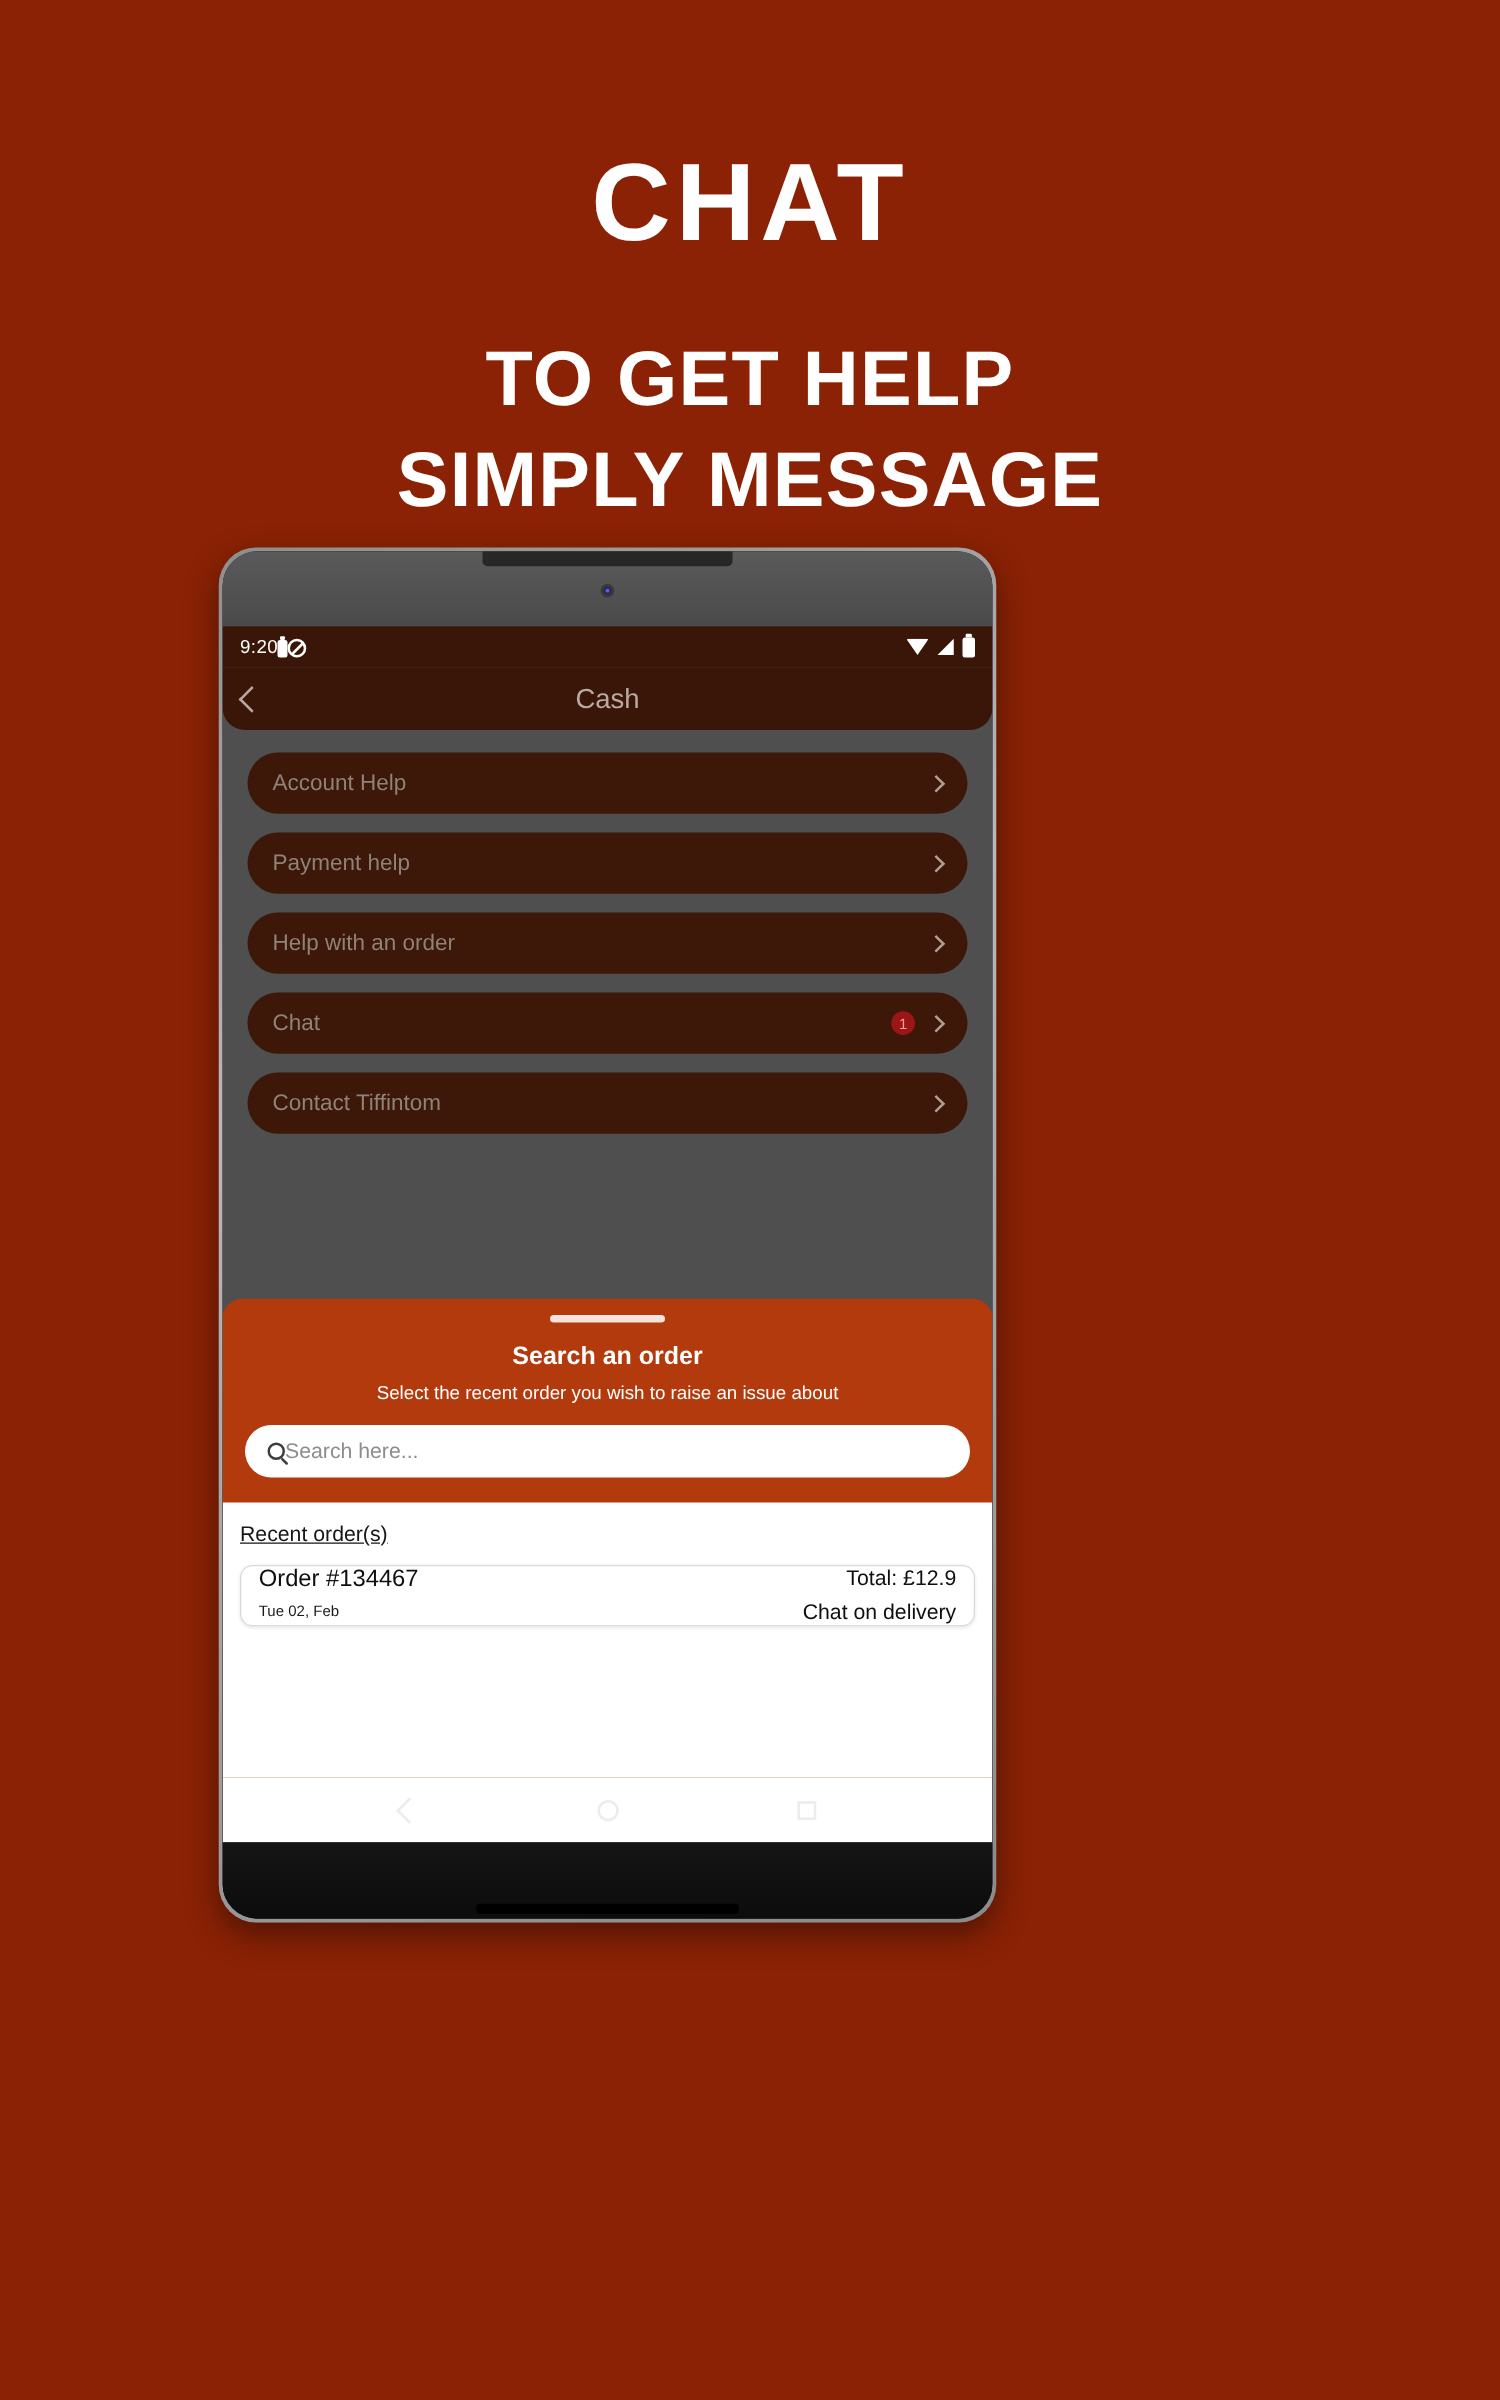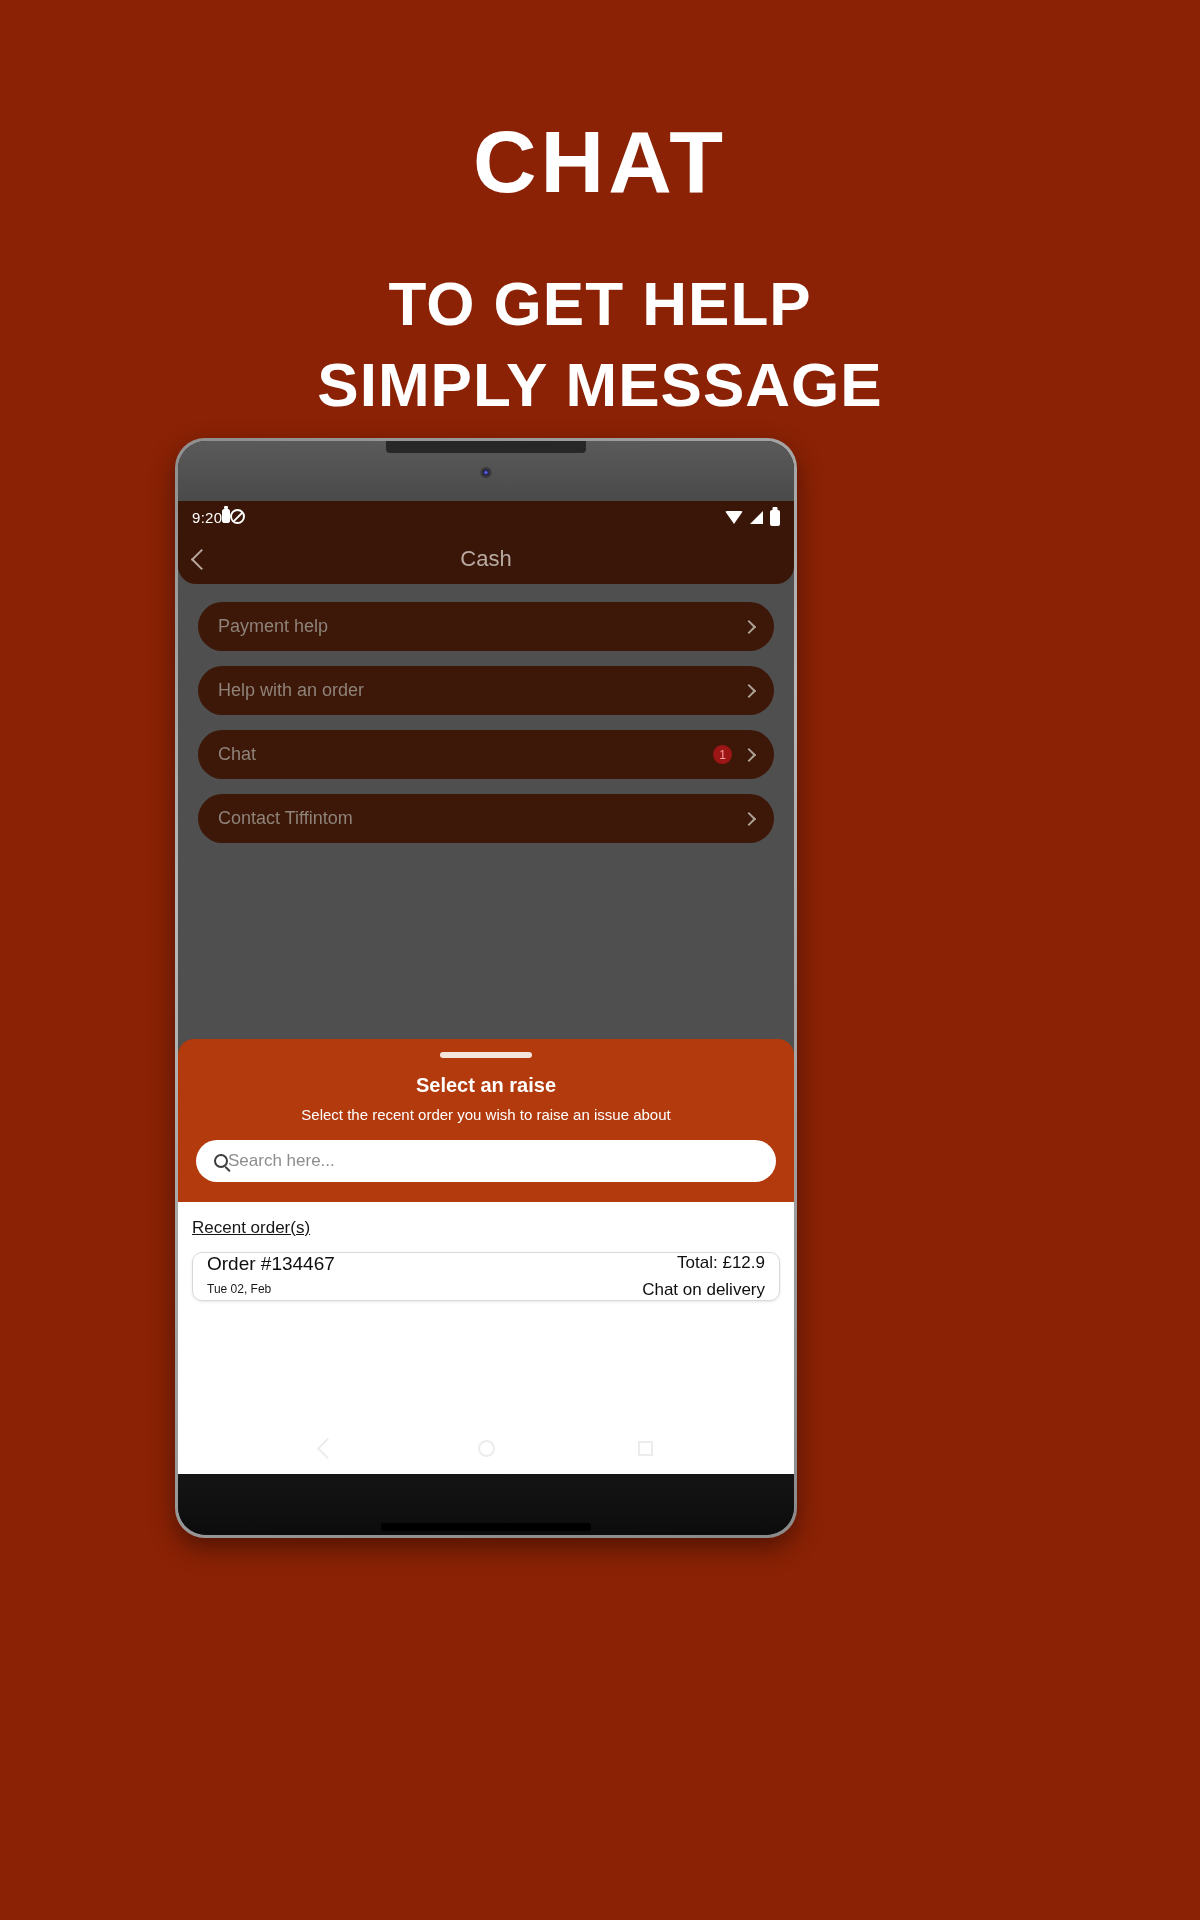--- a/index.html
+++ b/index.html
@@ -106,21 +106,21 @@
   
   .statusbar {
     height: 33px;
     background: #3a1608;
     display: flex;
     align-items: center;
     padding: 0 14px;
     color: #ffffff;
     font-size: 15px;
   }
-  .sb-left { display: flex; align-items: flex-start; }
+  .sb-left { display: flex; align-items: flex-end; }
   .sb-time { font-size: 15px; letter-spacing: .3px; }
   .sb-right { margin-left: auto; display: flex; align-items: center; gap: 7px; }
 
   .ico-batt-small {
     width: 8px; height: 14px;
     border: 1.6px solid #fff;
     border-radius: 2px;
     position: relative;
     background: #fff;
   }
@@ -417,20 +417,26 @@
         </div>
       </div>
 
       <div class="appbar">
         <span class="back-chevron"></span>
         <span class="appbar-title">Cash</span>
       </div>
 
       <div class="menu-list">
 
+        <div class="menu-item">
+          <span class="menu-label">Account Help</span>
+          <span class="menu-right">
+            <span class="row-chevron"></span>
+          </span>
+        </div>
 
         <div class="menu-item">
           <span class="menu-label">Payment help</span>
           <span class="menu-right">
             <span class="row-chevron"></span>
           </span>
         </div>
 
         <div class="menu-item">
           <span class="menu-label">Help with an order</span>
@@ -451,21 +457,21 @@
           <span class="menu-label">Contact Tiffintom</span>
           <span class="menu-right">
             <span class="row-chevron"></span>
           </span>
         </div>
 
       </div>
 
       <div class="sheet">
         <div class="sheet-handle"></div>
-        <div class="sheet-title">Select an raise</div>
+        <div class="sheet-title">Search an order</div>
         <div class="sheet-sub">Select the recent order you wish to raise an issue about</div>
 
         <div class="search-wrap">
           <span class="ico-search"></span>
           <input class="search-input" type="text" placeholder="Search here..." style="">
         </div>
 
         <div class="results">
           <div class="results-heading">Recent order(s)</div>
 

